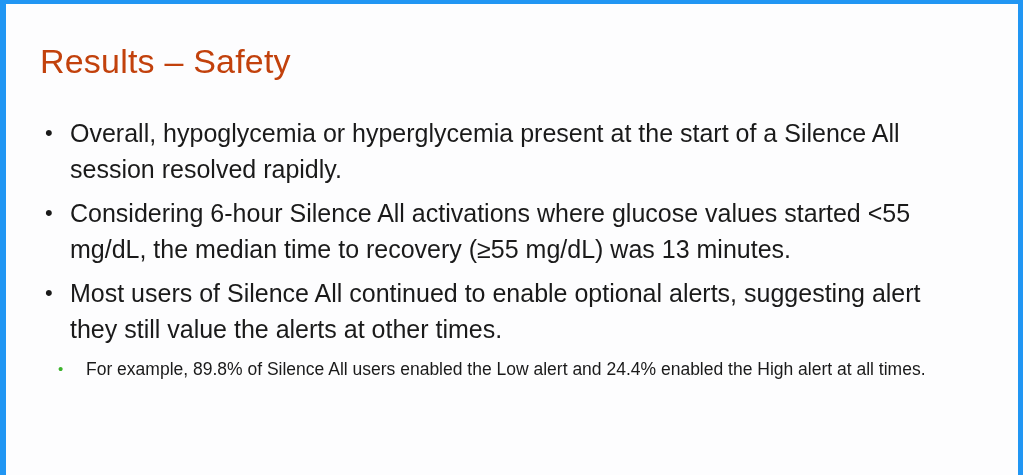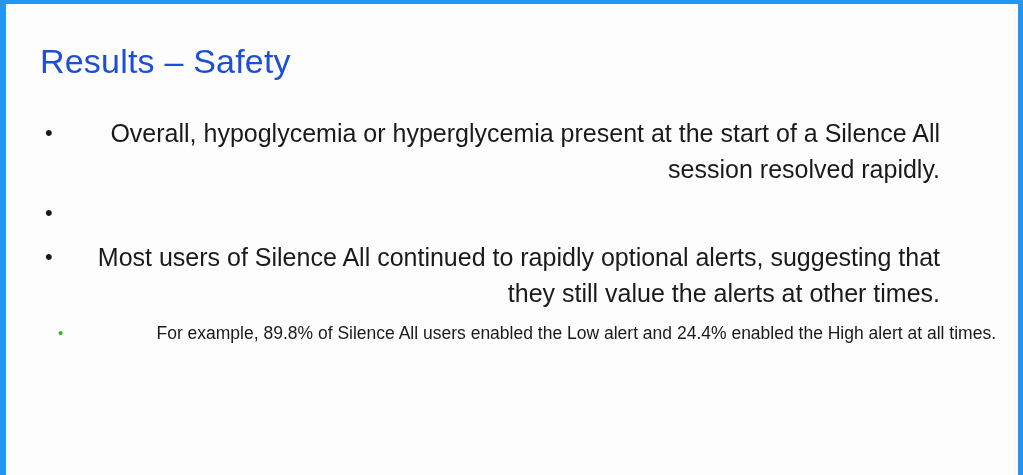--- a/index.html
+++ b/index.html
@@ -18,21 +18,21 @@
     border-right: 5px solid #2196F3;
     border-bottom: 0;
     overflow: hidden;
     font-family: "Liberation Sans", "DejaVu Sans", sans-serif;
   }
   .slide-title {
     margin: 35px 0 0 34px;
     font-size: 34px;
     line-height: 44px;
     font-weight: 400;
-    color: #1d4ed8;
+    color: #c2410c;
     letter-spacing: 0.2px;
   }
   .content {
     margin: 32px 0 0 39px;
   }
   .bullet {
     display: flex;
     align-items: flex-start;
     color: #1A1A1A;
   }
@@ -58,44 +58,44 @@
   }
   .bullet.l2 .marker {
     flex: 0 0 28px;
     width: 28px;
     color: #3CB32C;
     font-size: 15px;
     line-height: 28px;
   }
   .bullet .text {
     flex: 1 1 auto;
-    text-align: right;
   }
 </style>
 </head>
 <body>
 
 <div class="slide">
 
   <h1 class="slide-title">Results – Safety</h1>
 
   <div class="content">
 
     <div class="bullet l1">
       <span class="marker">•</span>
       <span class="text">Overall, hypoglycemia or hyperglycemia present at the start of a Silence All session resolved rapidly.</span>
     </div>
 
     <div class="bullet l1">
       <span class="marker">•</span>
+      <span class="text">Considering 6-hour Silence All activations where glucose values started &lt;55 mg/dL, the median time to recovery (≥55 mg/dL) was 13 minutes.</span>
     </div>
 
     <div class="bullet l1">
       <span class="marker">•</span>
-      <span class="text">Most users of Silence All continued to rapidly optional alerts, suggesting that they still value the alerts at other times.</span>
+      <span class="text">Most users of Silence All continued to enable optional alerts, suggesting alert they still value the alerts at other times.</span>
     </div>
 
     <div class="bullet l2">
       <span class="marker">•</span>
       <span class="text">For example, 89.8% of Silence All users enabled the Low alert and 24.4% enabled the High alert at all times.</span>
     </div>
 
   </div>
 </div>
 

